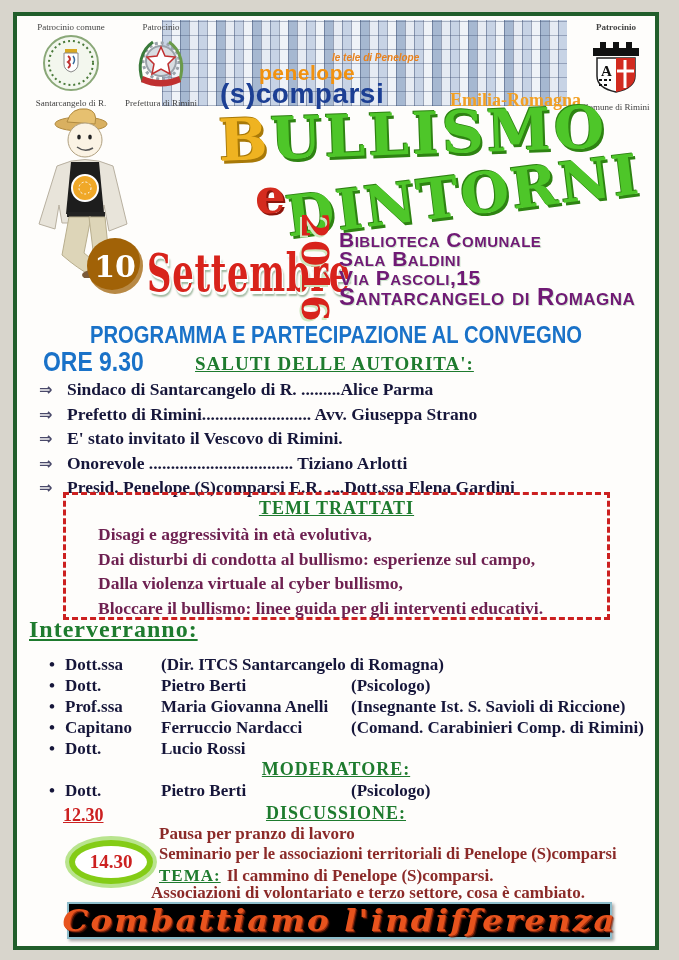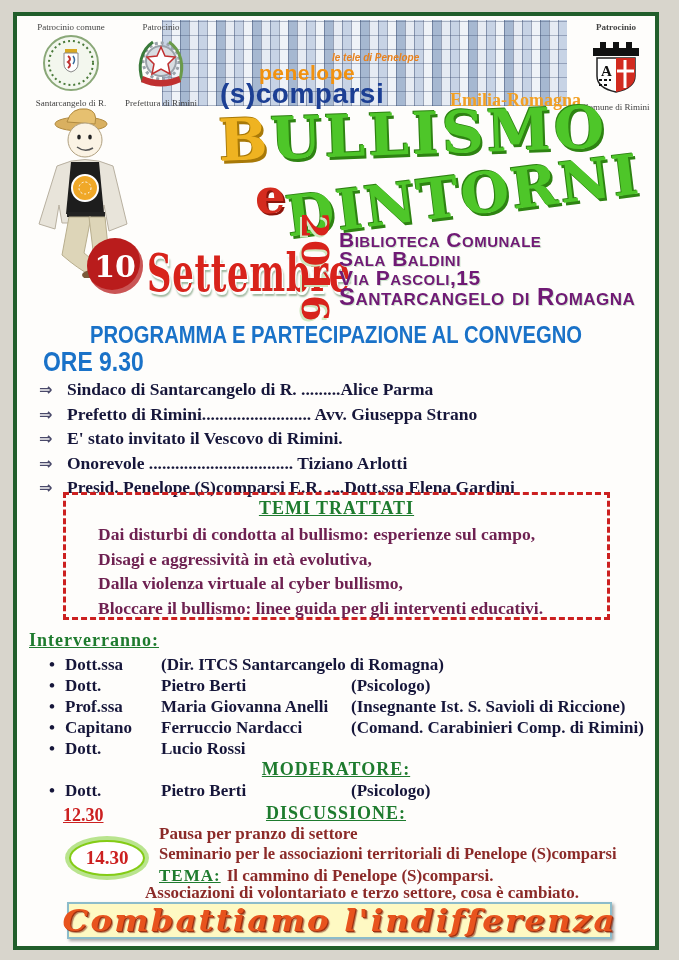--- a/index.html
+++ b/index.html
@@ -51,21 +51,21 @@
     font:bold 56px "DejaVu Serif",serif;letter-spacing:2px;color:#4ec629;
     transform:rotate(-7deg);
     text-shadow:2px 3px 0 #2e8312,-1px -1px 0 #2e8312;
     white-space:nowrap;
   }
   .boy{position:absolute;left:2px;top:86px;width:150px;height:176px;}
 
   
   .ball{
     position:absolute;left:70px;top:222px;width:56px;height:56px;border-radius:50%;
-    background:#b91c1c;color:#fff;display:flex;align-items:center;justify-content:center;
+    background:#a16207;color:#fff;display:flex;align-items:center;justify-content:center;
     font:bold 30px "DejaVu Serif",serif;
     box-shadow:inset -3px -4px 0 rgba(255,255,255,.25);
   }
   .month{
     position:absolute;left:130px;top:226px;
     font:bold 47px "DejaVu Serif",serif;color:#d8231b;
     transform:scaleX(.72) scaleY(1.12);transform-origin:left top;letter-spacing:1px;
     text-shadow:2px 2px 0 #fff,-1px -1px 0 #fff,3px 4px 2px #9fb89f;
     white-space:nowrap;
   }
@@ -107,49 +107,49 @@
   
   .temi-box{
     position:absolute;left:46px;top:476px;width:547px;height:128px;box-sizing:border-box;
     border:3px dashed #cc2020;padding-top:3px;
   }
   .temi-heading{display:block;text-align:center;font-size:18px;}
   .temi-list{margin:3px 0 0 32px;}
   .temi-item{font:bold 17.5px "Liberation Serif",serif;color:#6e2151;line-height:24.5px;white-space:nowrap;}
 
   
-  .interverranno-heading{position:absolute;left:12px;top:614px;font-size:18px;}
+  .interverranno-heading{position:absolute;left:12px;top:600px;font-size:24px;}
   .speakers-list{position:absolute;left:0;top:639px;width:646px;}
   .sp-row{display:flex;align-items:baseline;height:21px;font:bold 17px "Liberation Serif",serif;color:#16163a;}
   .sp-bullet{padding-left:32px;width:12px;}
   .sp-title{width:96px;margin-left:4px;}
   .sp-name{width:190px;}
   .sp-role{flex:1;white-space:nowrap;}
   .moderator-row{position:absolute;left:0;top:765px;width:646px;}
 
   .center-heading{position:absolute;left:0;width:100%;text-align:center;font-size:18px;}
   .moderatore-heading{top:743px;}
   .discussione-heading{top:787px;}
   .disc-time{position:absolute;left:46px;top:789px;font:bold 18px "Liberation Serif",serif;color:#cc2020;text-decoration:underline;}
   .pausa{position:absolute;left:142px;top:808px;font:bold 17px "Liberation Serif",serif;color:#8b2a28;}
   .badge{
     position:absolute;left:52px;top:824px;width:72px;height:32px;border-radius:50%;
-    background:#fff;border:2px solid #84cc16;box-shadow:0 0 0 4px #b9e48e;
+    background:#fff;border:6px solid #84cc16;box-shadow:0 0 0 4px #b9e48e;
     display:flex;align-items:center;justify-content:center;
     font:bold 19px "Liberation Serif",serif;color:#cc2020;
   }
   .seminario{position:absolute;left:142px;top:828px;width:500px;font:bold 16.5px "Liberation Serif",serif;color:#8b2a28;white-space:nowrap;}
   .tema-line{position:absolute;left:142px;top:850px;font:bold 17px "Liberation Serif",serif;color:#8b2a28;white-space:nowrap;}
   .tema-label{font-size:17px;margin-right:6px;}
-  .tema-line2{position:absolute;left:128px;top:867px;font:bold 17px "Liberation Serif",serif;color:#8b2a28;white-space:nowrap;}
+  .tema-line2{position:absolute;left:134px;top:867px;font:bold 17px "Liberation Serif",serif;color:#8b2a28;white-space:nowrap;}
 
   
   .banner{
     position:absolute;left:50px;top:886px;width:545px;height:37px;box-sizing:border-box;
-    background:#fef9c3;border:2px solid #8cbcca;box-shadow:2px 2px 3px rgba(0,0,0,.35);
+    background:#000000;border:2px solid #8cbcca;box-shadow:2px 2px 3px rgba(0,0,0,.35);
     display:flex;align-items:center;justify-content:center;
   }
   .banner-text{
     font:italic bold 30px "DejaVu Serif",serif;color:#e8531d;letter-spacing:2px;
     transform:scaleX(1.08);
     text-shadow:1px 1px 0 #a03010,2px 2px 1px rgba(120,30,10,.55);
     white-space:nowrap;
   }
 </style>
 </head>
@@ -237,20 +237,21 @@
 
   <div class="venue">
     <div class="v1">Biblioteca Comunale</div>
     <div class="v2">Sala Baldini</div>
     <div class="v3">Via Pascoli,15</div>
     <div class="v4">Santarcangelo di Romagna</div>
   </div>
 
   <div class="program-title">PROGRAMMA E PARTECIPAZIONE AL CONVEGNO</div>
   <div class="ore">ORE 9.30</div>
+  <div class="green-underline saluti-heading abs">SALUTI DELLE  AUTORITA':</div>
 
   <div class="saluti-list">
 
       <div class="sal-row">
         <span class="sal-arrow">⇒</span>
         <span class="sal-text">Sindaco di Santarcangelo di R. .........Alice Parma</span>
       </div>
 
       <div class="sal-row">
         <span class="sal-arrow">⇒</span>
@@ -270,23 +271,23 @@
       <div class="sal-row">
         <span class="sal-arrow">⇒</span>
         <span class="sal-text">Presid. Penelope (S)comparsi E.R. ....Dott.ssa Elena Gardini</span>
       </div>
     </div>
 
   <div class="temi-box">
     <span class="green-underline temi-heading">TEMI TRATTATI</span>
     <div class="temi-list">
 
+        <div class="temi-item">Disagi e aggressività in età evolutiva,</div>
+
         <div class="temi-item">Dai disturbi di condotta al bullismo: esperienze sul campo,</div>
-
-        <div class="temi-item">Disagi e aggressività in età evolutiva,</div>
 
         <div class="temi-item">Dalla violenza virtuale al cyber bullismo,</div>
 
         <div class="temi-item">Bloccare il bullismo: linee guida per gli interventi educativi.</div>
       </div>
   </div>
 
   <div class="green-underline interverranno-heading abs">Interverranno:</div>
   <div class="speakers-list">
 
@@ -327,21 +328,21 @@
   <div class="green-underline center-heading moderatore-heading">MODERATORE:</div>
   <div class="sp-row moderator-row">
     <span class="sp-bullet">•</span>
     <span class="sp-title">Dott.</span>
     <span class="sp-name">Pietro Berti</span>
     <span class="sp-role">(Psicologo)</span>
   </div>
 
   <div class="disc-time">12.30</div>
   <div class="green-underline center-heading discussione-heading">DISCUSSIONE:</div>
-  <div class="pausa">Pausa per pranzo di settore</div>
+  <div class="pausa">Pausa per pranzo di lavoro</div>
 
   <div class="badge">
       <span>14.30</span>
     </div>
   <div class="seminario">Seminario per le associazioni territoriali di Penelope (S)comparsi</div>
   <div class="tema-line">
     <span class="green-underline tema-label">TEMA:</span><span>Il cammino di Penelope (S)comparsi.</span>
   </div>
   <div class="tema-line2">Associazioni di volontariato e terzo settore, cosa è cambiato.</div>
 

